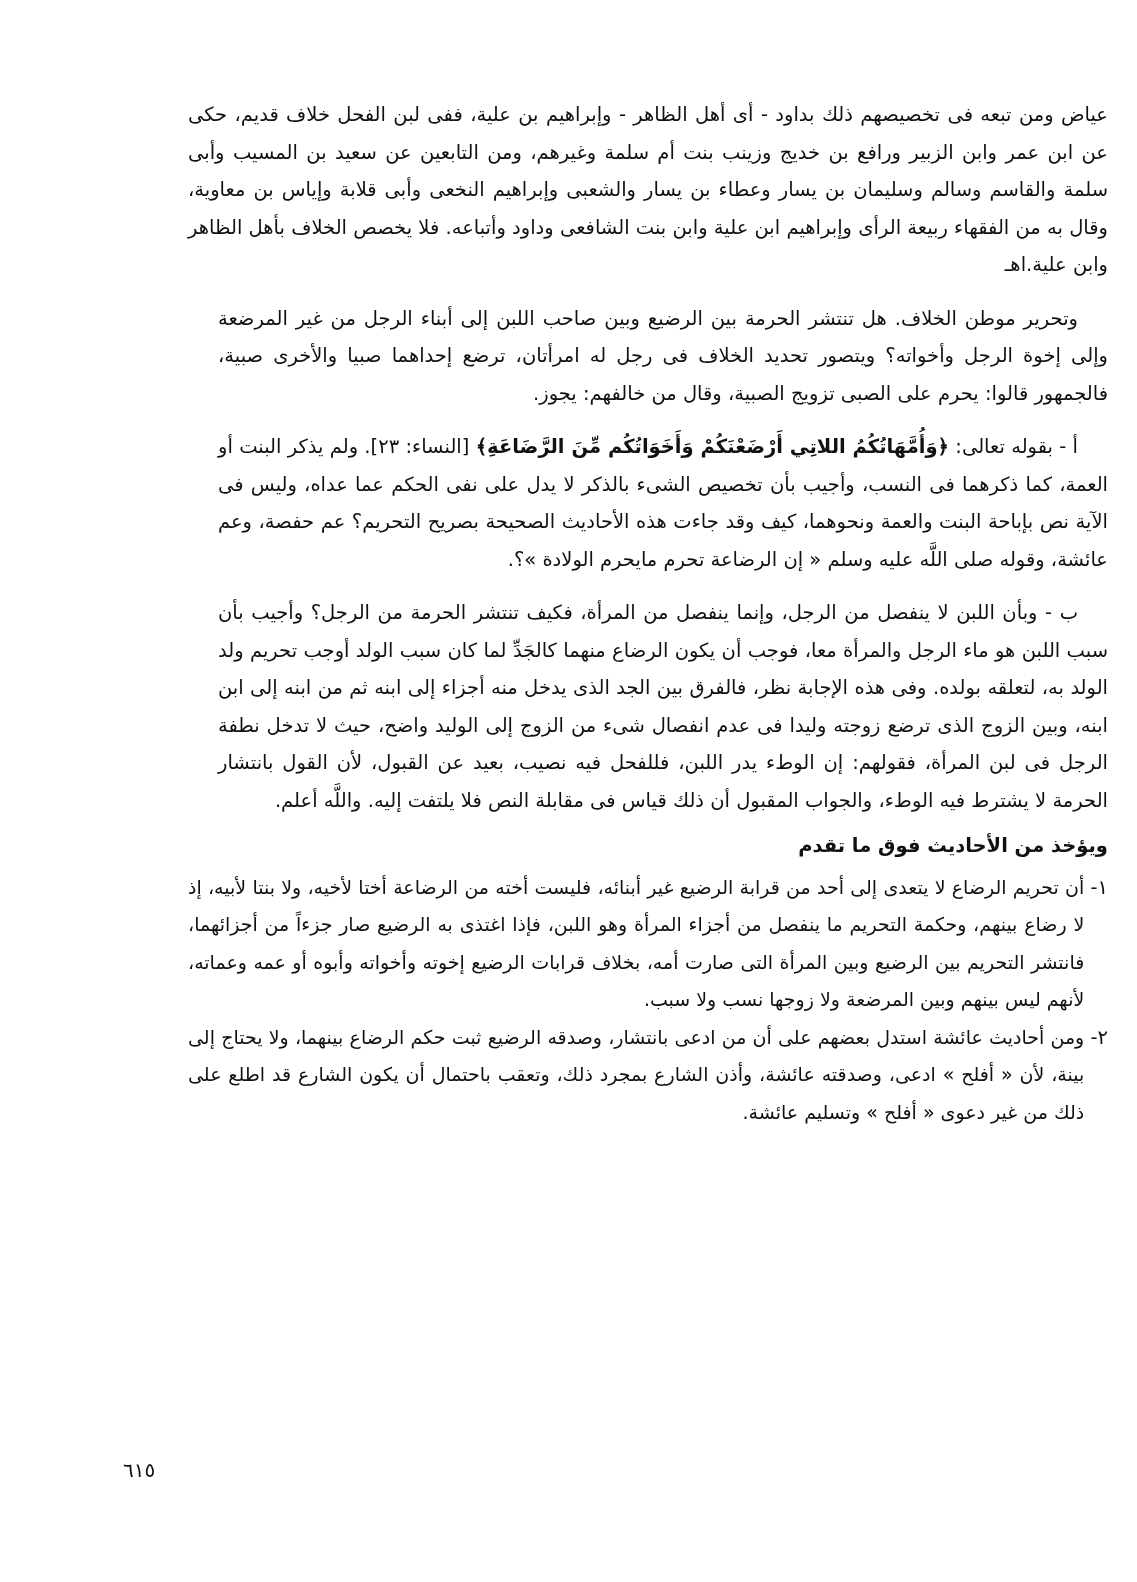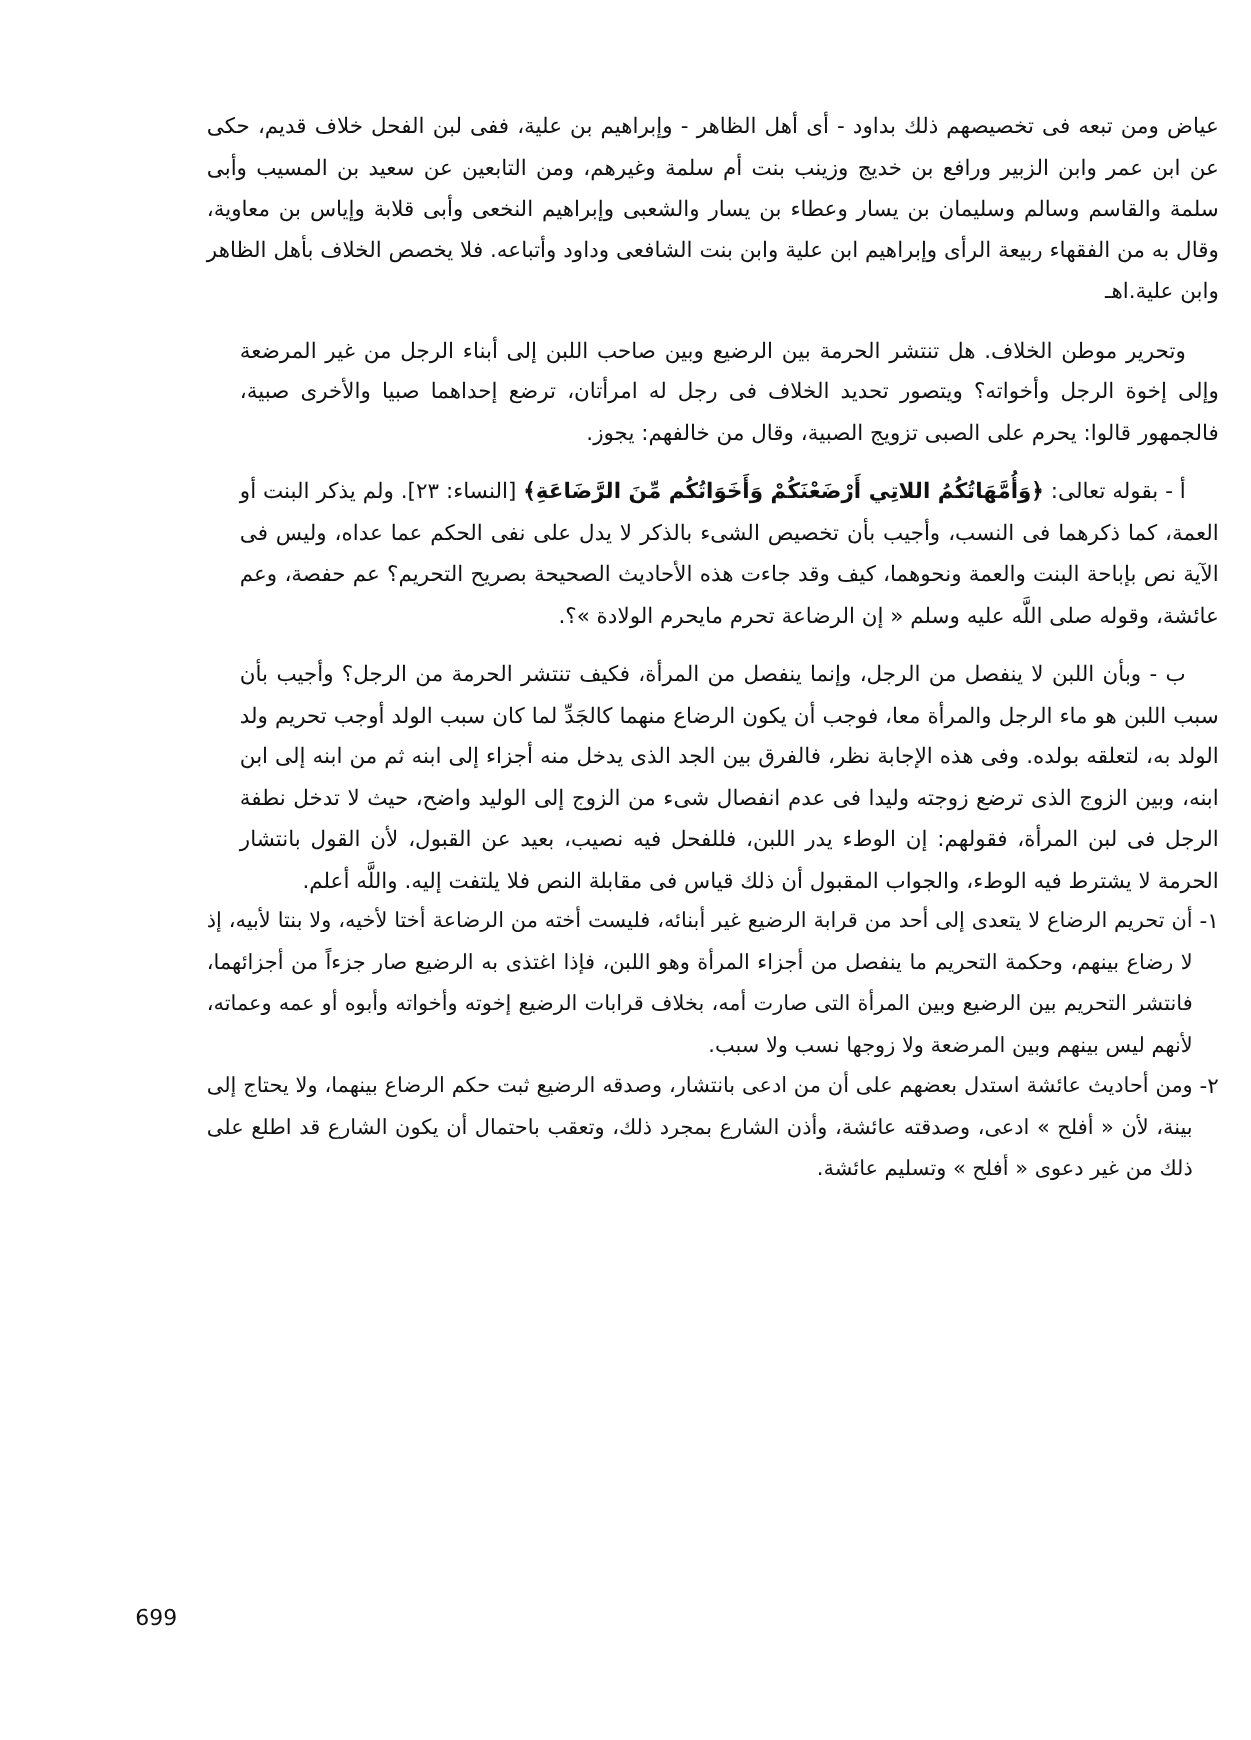--- a/index.html
+++ b/index.html
@@ -24,26 +24,27 @@
 
   <p class="p">عياض ومن تبعه فى تخصيصهم ذلك بداود - أى أهل الظاهر - وإبراهيم بن علية، ففى لبن الفحل خلاف قديم، حكى عن ابن عمر وابن الزبير ورافع بن خديج وزينب بنت أم سلمة وغيرهم، ومن التابعين عن سعيد بن المسيب وأبى سلمة والقاسم وسالم وسليمان بن يسار وعطاء بن يسار والشعبى وإبراهيم النخعى وأبى قلابة وإياس بن معاوية، وقال به من الفقهاء ربيعة الرأى وإبراهيم ابن علية وابن بنت الشافعى وداود وأتباعه. فلا يخصص الخلاف بأهل الظاهر وابن علية.اهـ</p>
 
   <p class="p indent gap">وتحرير موطن الخلاف. هل تنتشر الحرمة بين الرضيع وبين صاحب اللبن إلى أبناء الرجل من غير المرضعة وإلى إخوة الرجل وأخواته؟ ويتصور تحديد الخلاف فى رجل له امرأتان، ترضع إحداهما صبيا والأخرى صبية، فالجمهور قالوا: يحرم على الصبى تزويج الصبية، وقال من خالفهم: يجوز.</p>
 
 
   <p class="p indent gap"><span>أ - بقوله تعالى: </span><span class="quran">﴿وَأُمَّهَاتُكُمُ اللاتِي أَرْضَعْنَكُمْ وَأَخَوَاتُكُم مِّنَ الرَّضَاعَةِ﴾</span><span> [النساء: ٢٣]. ولم يذكر البنت أو العمة، كما ذكرهما فى النسب، وأجيب بأن تخصيص الشىء بالذكر لا يدل على نفى الحكم عما عداه، وليس فى الآية نص بإباحة البنت والعمة ونحوهما، كيف وقد جاءت هذه الأحاديث الصحيحة بصريح التحريم؟ عم حفصة، وعم عائشة، وقوله صلى اللَّه عليه وسلم « إن الرضاعة تحرم مايحرم الولادة »؟.</span></p>
 
   <p class="p indent gap">ب - وبأن اللبن لا ينفصل من الرجل، وإنما ينفصل من المرأة، فكيف تنتشر الحرمة من الرجل؟ وأجيب بأن سبب اللبن هو ماء الرجل والمرأة معا، فوجب أن يكون الرضاع منهما كالجَدِّ لما كان سبب الولد أوجب تحريم ولد الولد به، لتعلقه بولده. وفى هذه الإجابة نظر، فالفرق بين الجد الذى يدخل منه أجزاء إلى ابنه ثم من ابنه إلى ابن ابنه، وبين الزوج الذى ترضع زوجته وليدا فى عدم انفصال شىء من الزوج إلى الوليد واضح، حيث لا تدخل نطفة الرجل فى لبن المرأة، فقولهم: إن الوطء يدر اللبن، فللفحل فيه نصيب، بعيد عن القبول، لأن القول بانتشار الحرمة لا يشترط فيه الوطء، والجواب المقبول أن ذلك قياس فى مقابلة النص فلا يلتفت إليه. واللَّه أعلم.</p>
 
+  <div class="heading">ويؤخذ من الأحاديث فوق ما تقدم</div>
 
   <div class="list-item">
     <span class="list-num">١- </span>
     <span class="list-body">أن تحريم الرضاع لا يتعدى إلى أحد من قرابة الرضيع غير أبنائه، فليست أخته من الرضاعة أختا لأخيه، ولا بنتا لأبيه، إذ لا رضاع بينهم، وحكمة التحريم ما ينفصل من أجزاء المرأة وهو اللبن، فإذا اغتذى به الرضيع صار جزءاً من أجزائهما، فانتشر التحريم بين الرضيع وبين المرأة التى صارت أمه، بخلاف قرابات الرضيع إخوته وأخواته وأبوه أو عمه وعماته، لأنهم ليس بينهم وبين المرضعة ولا زوجها نسب ولا سبب.</span>
   </div>
 
   <div class="list-item gap">
     <span class="list-num">٢- </span>
     <span class="list-body">ومن أحاديث عائشة استدل بعضهم على أن من ادعى بانتشار، وصدقه الرضيع ثبت حكم الرضاع بينهما، ولا يحتاج إلى بينة، لأن « أفلح » ادعى، وصدقته عائشة، وأذن الشارع بمجرد ذلك، وتعقب باحتمال أن يكون الشارع قد اطلع على ذلك من غير دعوى « أفلح » وتسليم عائشة.</span>
   </div>
 
 </div>
 
-<div class="page-number">699</div>
+<div class="page-number">٦١٥</div>
 
 </body></html>

